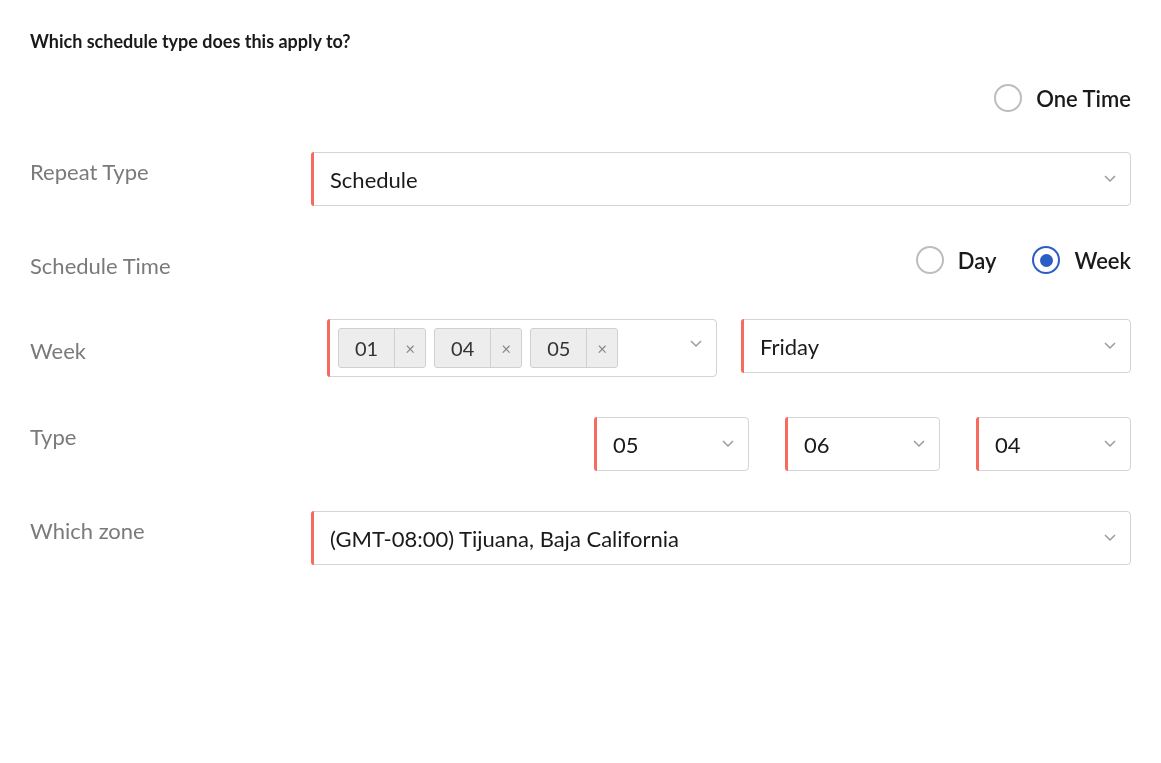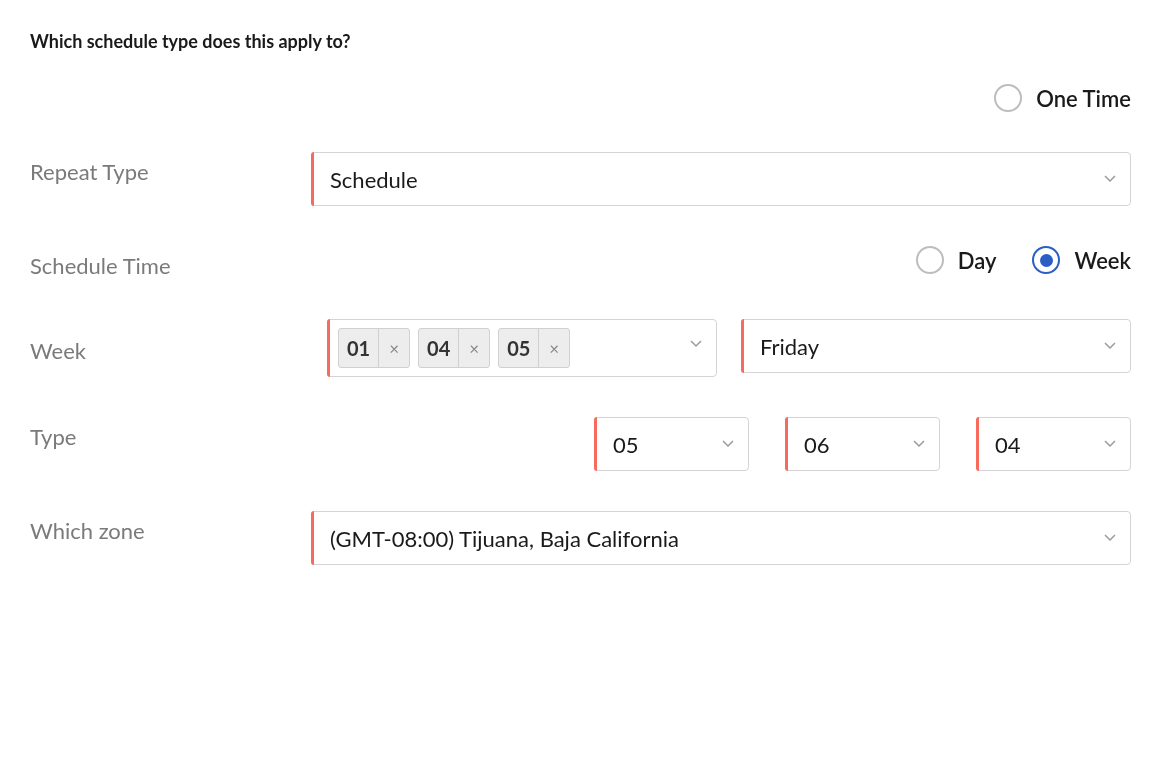--- a/index.html
+++ b/index.html
@@ -137,26 +137,25 @@
     .tag {
       display: flex;
       align-items: stretch;
       height: 40px;
       border: 1px solid #d0d0d0;
       border-radius: 3px;
       overflow: hidden;
       background: #ededed;
     }
     .tag-label {
-      padding: 0 8px;
+      padding: 0 16px;
       display: flex;
       align-items: center;
       font-size: 20px;
       color: #333;
-      font-weight: bold;
     }
     .tag-x {
       border-left: 1px solid #d0d0d0;
       padding: 0 10px;
       display: flex;
       align-items: center;
       color: #888;
       cursor: pointer;
       font-size: 17px;
     }

